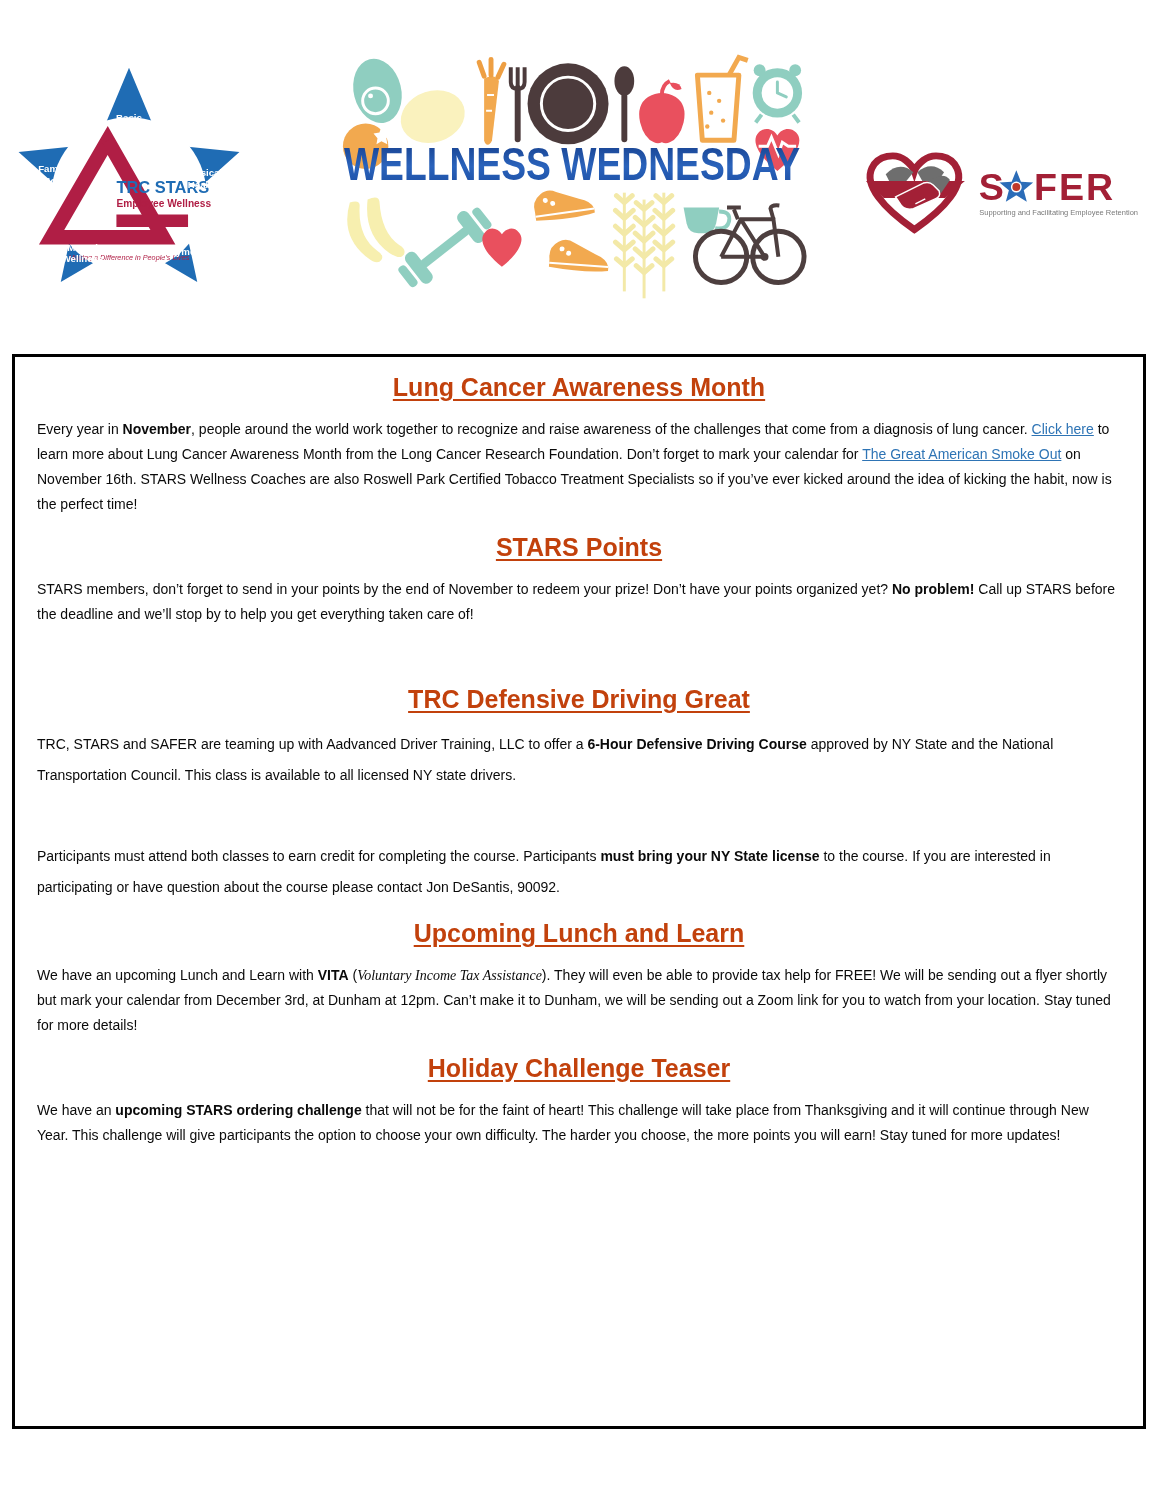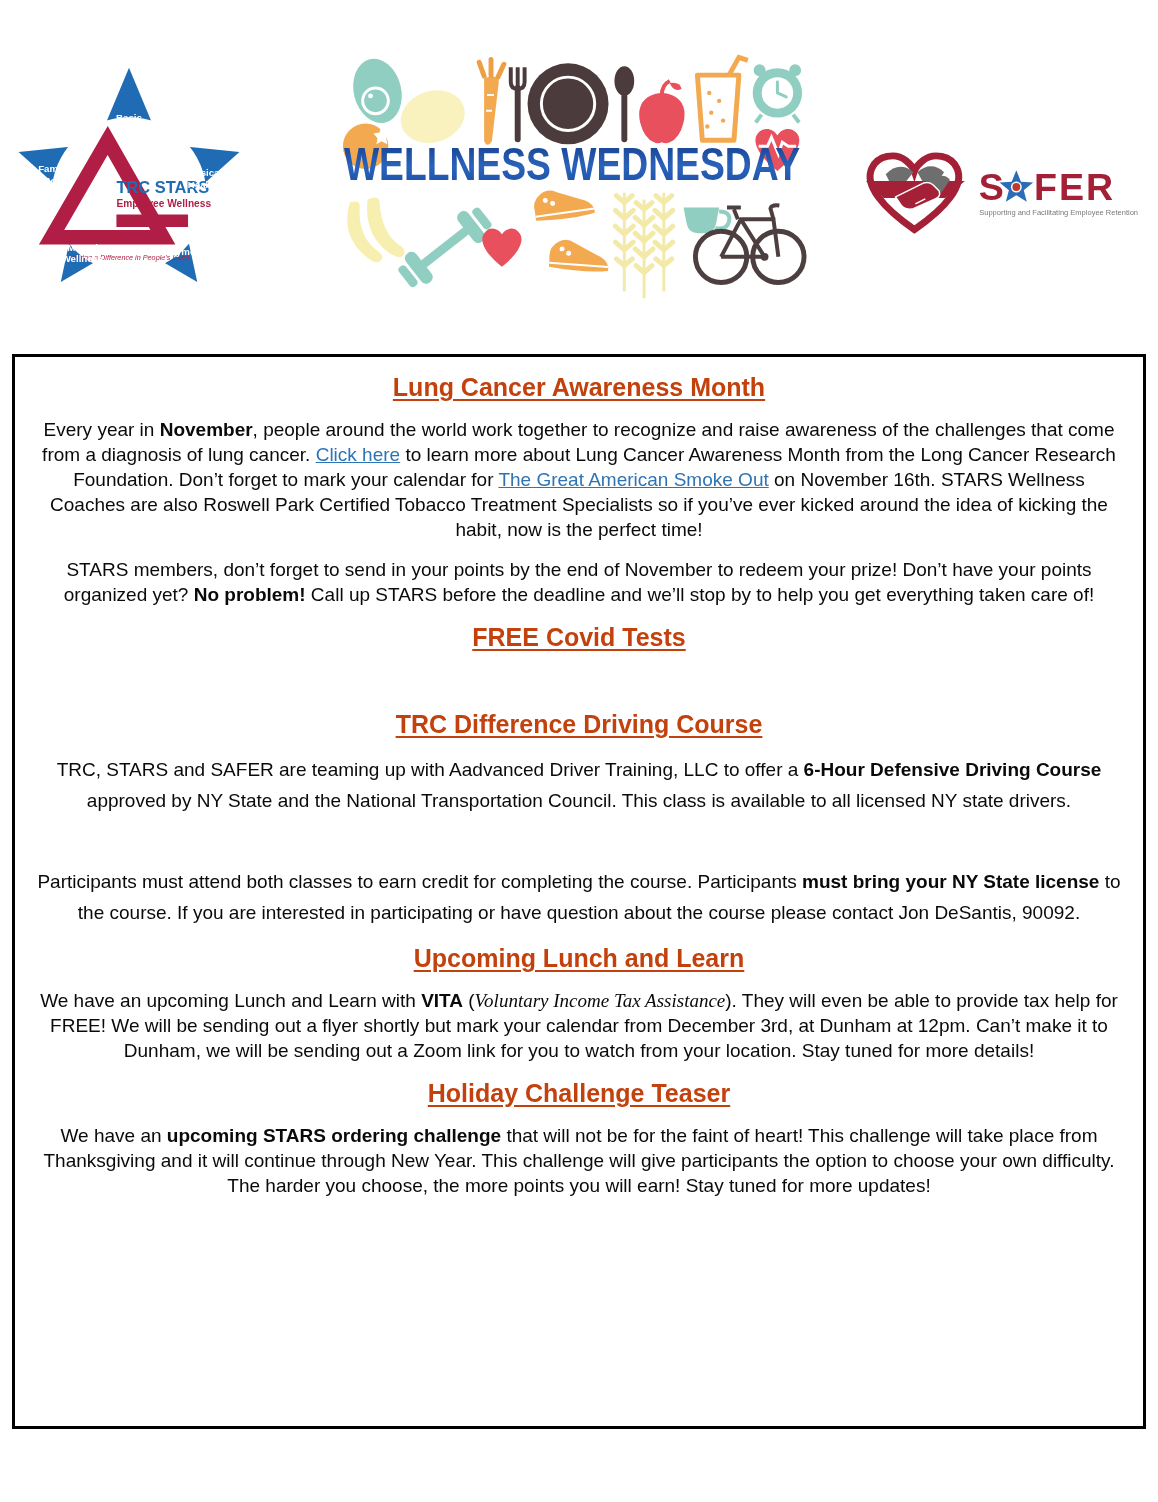--- a/index.html
+++ b/index.html
@@ -24,22 +24,21 @@
   .section-heading {
     color:#c2410c;
     text-align:center;
     font-size:25px;
     font-weight:bold;
     text-decoration:underline;
     text-underline-offset:3px;
     margin:16px 0 12px 0;
   }
   .content-box p {
-    text-align:center;
-    font-size:19px;
+    font-size:14px;
     line-height:25px;
     margin:15px 0 13px 0;
   }
   .content-box a { color:#2E74B5; text-decoration:underline; cursor:pointer; }
   .content-box strong { font-weight:bold; }
   .content-box em { font-style:italic;font-family:Liberation Serif, serif; }
 
   
   section[data-id="trc-defensive-driving"] .section-heading { margin-top:58px; }
   section[data-id="trc-defensive-driving"] p { line-height:31px; margin-bottom:50px; }
@@ -214,27 +213,27 @@
     </div>
   </div>
 
   <div class="content-box">
     <div>
         <section data-id="lung-cancer">
           <h2 class="section-heading">Lung Cancer Awareness Month</h2>
           <p><span>Every year in </span><strong>November</strong><span>, people around the world work together to recognize and raise awareness of the challenges that come from a diagnosis of lung cancer. </span><a href="#">Click here</a><span> to learn more about Lung Cancer Awareness Month from the Long Cancer Research Foundation. Don’t forget to mark your calendar for </span><a href="#">The Great American Smoke Out</a><span> on November 16th. STARS Wellness Coaches are also Roswell Park Certified Tobacco Treatment Specialists so if you’ve ever kicked around the idea of kicking the habit, now is the perfect time!</span></p>
         </section>
         <section data-id="stars-points">
+          <h2 class="section-heading">STARS Points</h2>
           <p><span>STARS members, don’t forget to send in your points by the end of November to redeem your prize! Don’t have your points organized yet? </span><strong>No problem!</strong><span> Call up STARS before the deadline and we’ll stop by to help you get everything taken care of!</span></p>
         </section>
         <section data-id="free-covid-tests">
-          <h2 class="section-heading">FREE Covid Tests</h2>
         </section>
         <section data-id="trc-defensive-driving">
-          <h2 class="section-heading">TRC Difference Driving Course</h2>
+          <h2 class="section-heading">TRC Defensive Driving Great</h2>
           <p><span>TRC, STARS and SAFER are teaming up with Aadvanced Driver Training, LLC to offer a </span><strong>6-Hour Defensive Driving Course</strong><span> approved by NY State and the National Transportation Council. This class is available to all licensed NY state drivers.</span></p>
           <p><span>Participants must attend both classes to earn credit for completing the course. Participants </span><strong>must bring your NY State license</strong><span> to the course. If you are interested in participating or have question about the course please contact Jon DeSantis, 90092.</span></p>
         </section>
         <section data-id="lunch-and-learn">
           <h2 class="section-heading">Upcoming Lunch and Learn</h2>
           <p><span>We have an upcoming Lunch and Learn with </span><strong>VITA</strong><span> (</span><em>Voluntary Income Tax Assistance</em><span>). They will even be able to provide tax help for FREE! We will be sending out a flyer shortly but mark your calendar from December 3rd, at Dunham at 12pm. Can’t make it to Dunham, we will be sending out a Zoom link for you to watch from your location. Stay tuned for more details!</span></p>
         </section>
         <section data-id="holiday-challenge">
           <h2 class="section-heading">Holiday Challenge Teaser</h2>
           <p><span>We have an </span><strong>upcoming STARS ordering challenge</strong><span> that will not be for the faint of heart! This challenge will take place from Thanksgiving and it will continue through New Year. This challenge will give participants the option to choose your own difficulty. The harder you choose, the more points you will earn! Stay tuned for more updates!</span></p>

